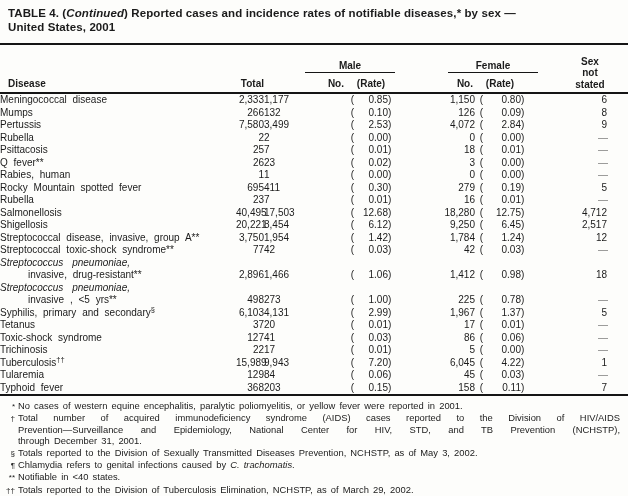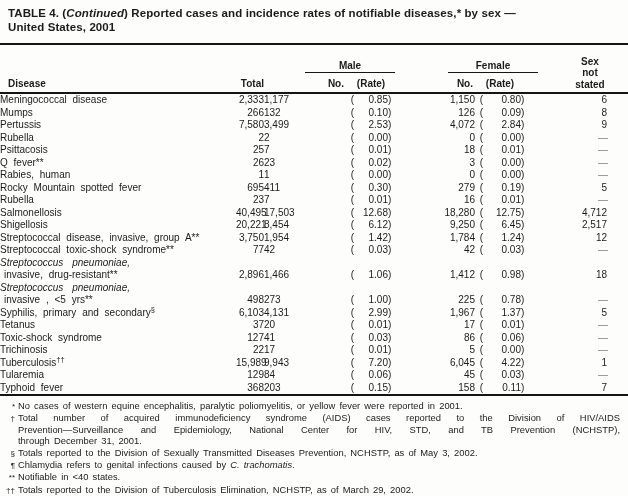--- a/index.html
+++ b/index.html
@@ -30,21 +30,21 @@
   .h-mno { left:264px; width:80px; bottom:3px; text-align:right; }
   .h-mrate { left:348px; width:46px; bottom:3px; text-align:center; }
   .h-fno { left:393px; width:80px; bottom:3px; text-align:right; }
   .h-frate { left:477px; width:46px; bottom:3px; text-align:center; }
   .h-sns { right:17px; width:42px; bottom:2px; text-align:center; line-height:11.3px; }
 
   
   .rows { width:628px; }
   .trow { display:flex; height:12.5px; line-height:12.5px; font-size:10px; white-space:nowrap; }
   .c-name  { width:236px; text-align:left; word-spacing:3px; overflow:visible; }
-  .c-name.indent { padding-left:4px; }
+  .c-name.indent { padding-left:28px; }
   .c-total { width:28px; text-align:right; }
   .c-mno   { width:82px; text-align:left; }
   .c-op    { width:8px;  text-align:right; }
   .c-mrate { width:34px; text-align:right; }
   .c-cp    { width:6px;  text-align:left; }
   .c-fno   { width:81px; text-align:right; }
   .c-fop   { width:8px;  text-align:right; }
   .c-frate { width:38px; text-align:right; }
   .c-fcp   { width:6px;  text-align:left; }
   .c-sns   { flex:1; text-align:right; padding-right:21px; }

